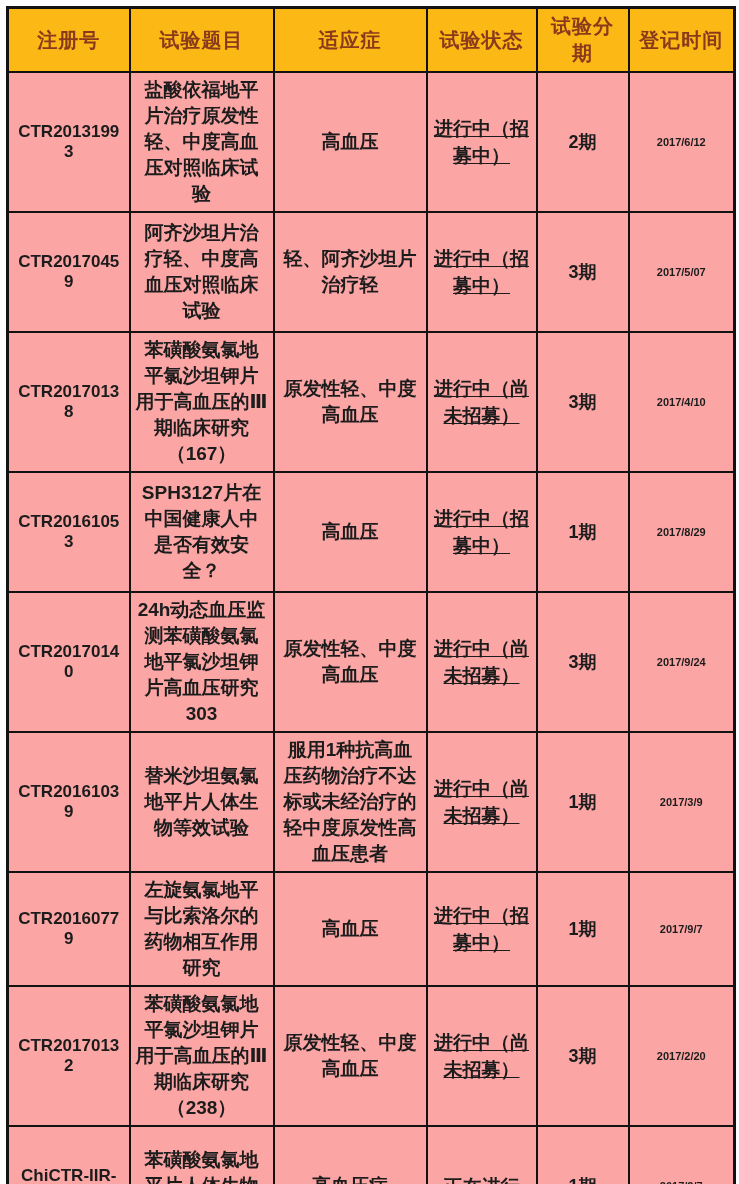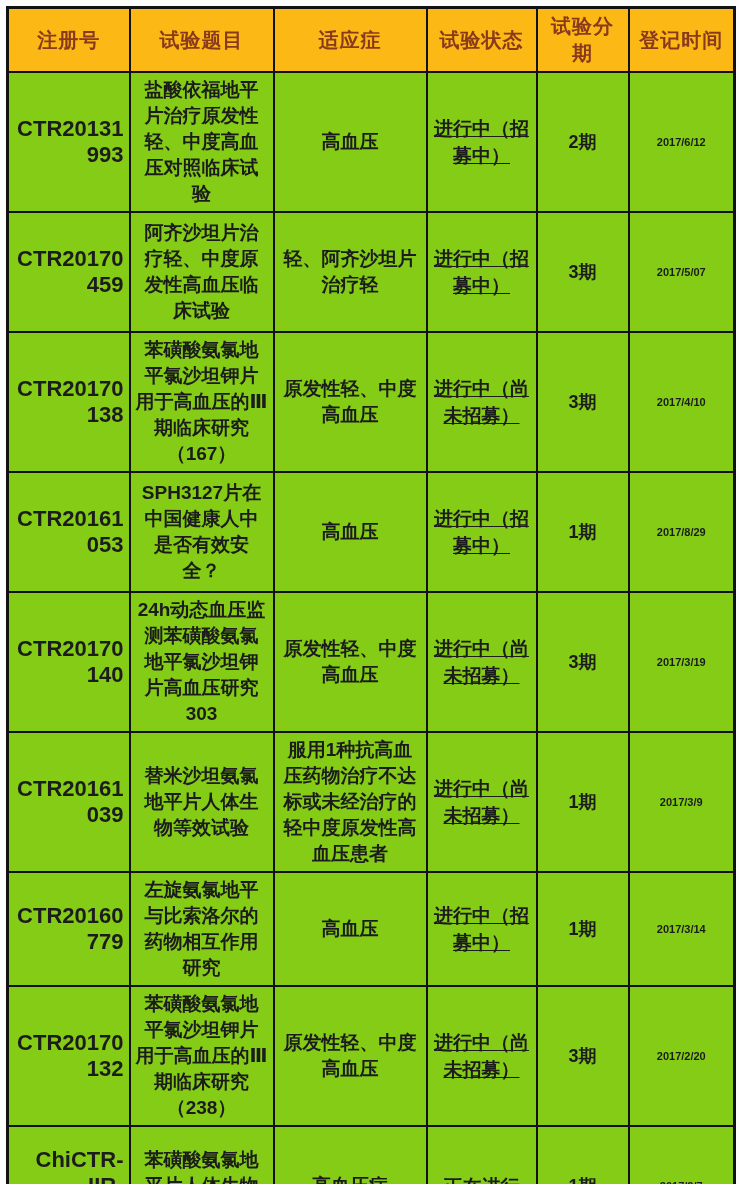--- a/index.html
+++ b/index.html
@@ -31,23 +31,23 @@
     background: #fcb815;
     color: #8a3a1c;
     font-size: 20px;
     font-weight: bold;
     height: 56px;
     letter-spacing: 1px;
   }
   tbody td {
     color: #1c1c1c;
     font-weight: bold;
-    background: #84cc16;
+    background: #fca5a5;
   }
-  td.reg   { font-size: 22px; text-align: right; }
+  td.reg   { font-size: 17px; }
   td.title { font-size: 19px; line-height: 26px; }
   td.ind   { font-size: 19px; line-height: 26px; }
   td.stat  { font-size: 19px; line-height: 27px; text-decoration: underline; }
   td.phase { font-size: 18px; }
   td.date  { font-size: 11px; margin-top: 9px; }
 </style>
 </head>
 <body>
 
 <div class="page">
@@ -74,21 +74,21 @@
       <tr style="height:120px">
         <td class="reg">CTR20131993</td>
         <td class="title">盐酸依福地平片治疗原发性轻、中度高血压对照临床试验</td>
         <td class="ind">高血压</td>
         <td class="stat">进行中（招募中）</td>
         <td class="phase">2期</td>
         <td class="date">2017/6/12</td>
       </tr>
       <tr style="height:120px">
         <td class="reg">CTR20170459</td>
-        <td class="title">阿齐沙坦片治疗轻、中度原发性高血压临床试验</td>
+        <td class="title">阿齐沙坦片治疗轻、中度高血压对照临床试验</td>
         <td class="ind">轻、阿齐沙坦片治疗轻</td>
         <td class="stat">进行中（招募中）</td>
         <td class="phase">3期</td>
         <td class="date">2017/5/07</td>
       </tr>
       <tr style="height:125px">
         <td class="reg">CTR20170138</td>
         <td class="title">苯磺酸氨氯地平氯沙坦钾片用于高血压的Ⅲ期临床研究（167）</td>
         <td class="ind">原发性轻、中度高血压</td>
         <td class="stat">进行中（尚未招募）</td>
@@ -102,37 +102,37 @@
         <td class="stat">进行中（招募中）</td>
         <td class="phase">1期</td>
         <td class="date">2017/8/29</td>
       </tr>
       <tr style="height:122px">
         <td class="reg">CTR20170140</td>
         <td class="title">24h动态血压监测苯磺酸氨氯地平氯沙坦钾片高血压研究303</td>
         <td class="ind">原发性轻、中度高血压</td>
         <td class="stat">进行中（尚未招募）</td>
         <td class="phase">3期</td>
-        <td class="date">2017/3/19</td>
+        <td class="date">2017/9/24</td>
       </tr>
       <tr style="height:125px">
         <td class="reg">CTR20161039</td>
         <td class="title">替米沙坦氨氯地平片人体生物等效试验</td>
         <td class="ind">服用1种抗高血压药物治疗不达标或未经治疗的轻中度原发性高血压患者</td>
         <td class="stat">进行中（尚未招募）</td>
         <td class="phase">1期</td>
         <td class="date">2017/3/9</td>
       </tr>
       <tr style="height:110px">
         <td class="reg">CTR20160779</td>
         <td class="title">左旋氨氯地平与比索洛尔的药物相互作用研究</td>
         <td class="ind">高血压</td>
         <td class="stat">进行中（招募中）</td>
         <td class="phase">1期</td>
-        <td class="date">2017/3/14</td>
+        <td class="date">2017/9/7</td>
       </tr>
       <tr style="height:125px">
         <td class="reg">CTR20170132</td>
         <td class="title">苯磺酸氨氯地平氯沙坦钾片用于高血压的Ⅲ期临床研究（238）</td>
         <td class="ind">原发性轻、中度高血压</td>
         <td class="stat">进行中（尚未招募）</td>
         <td class="phase">3期</td>
         <td class="date">2017/2/20</td>
       </tr>
       <tr style="height:121px">

